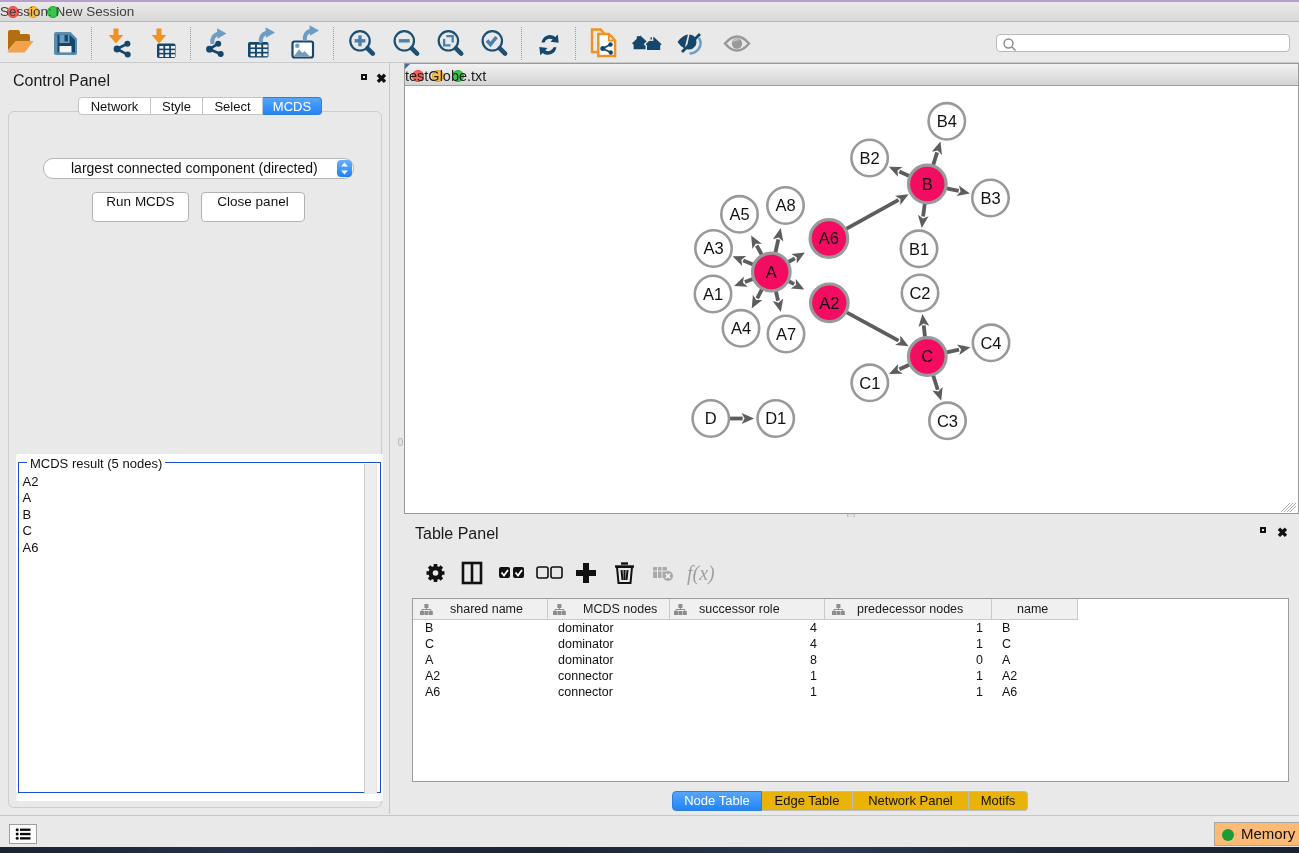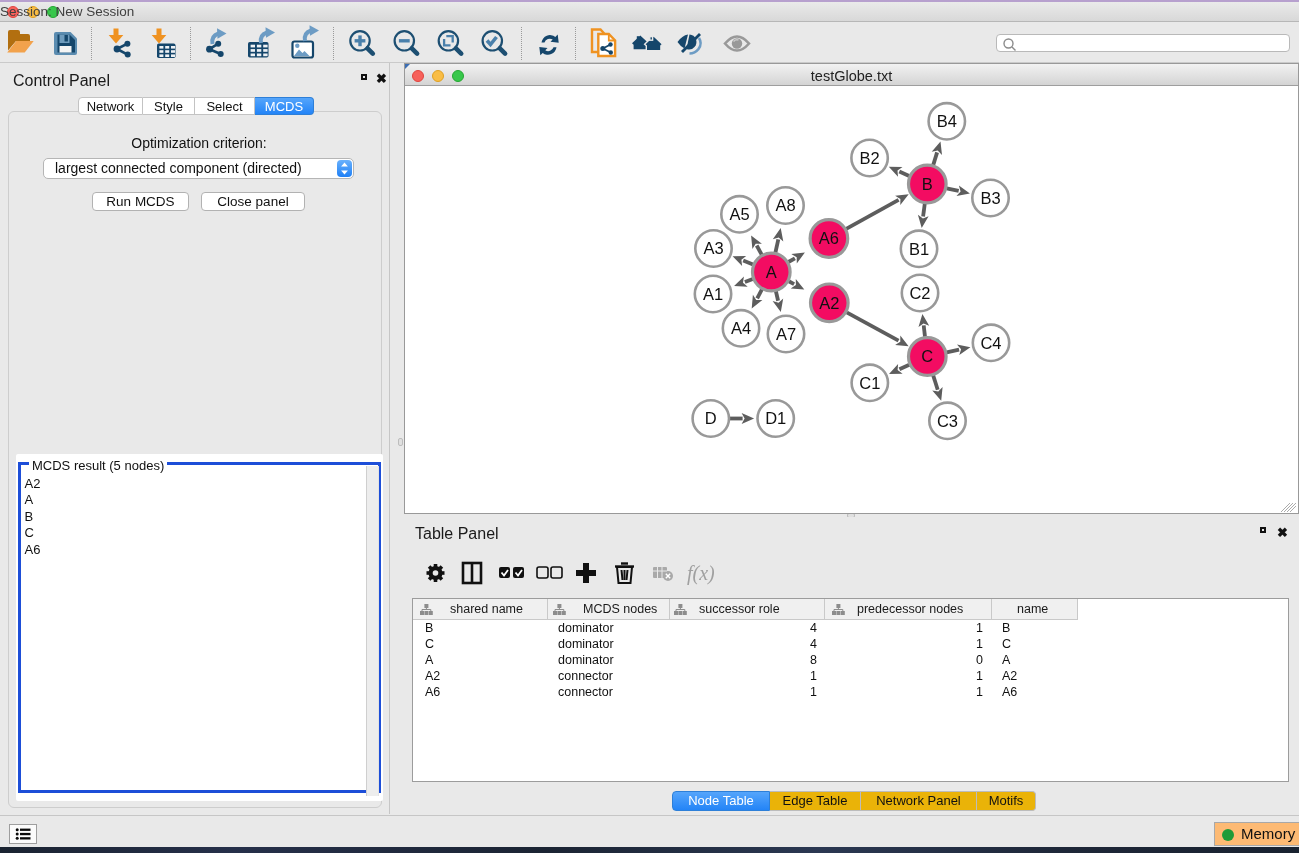--- a/index.html
+++ b/index.html
@@ -21,43 +21,43 @@
 .sqico{position:absolute;width:6px;height:6px;border:2px solid #111}
 .xico{position:absolute;font-size:13px;color:#111;font-weight:bold;line-height:10px}
 
 #cptabs{position:absolute;left:78px;top:34px;height:18px;display:flex}
 #cptabs .tab{height:18px;border:1px solid #c3c3c3;border-left:none;background:#fff;font-size:13px;color:#111;text-align:center;line-height:17px}
 #cptabs .tab:first-child{border-left:1px solid #c3c3c3;border-radius:4px 0 0 4px}
 #cptabs .tab.sel{background:linear-gradient(#55a5fb,#2384f7);color:#fff;border-color:#2d7fd8;border-radius:0 4px 4px 0}
 #cpbox{position:absolute;left:8px;top:48px;width:374px;height:697px;border:1px solid #cdcdcd;border-radius:6px}
 
 #optlabel{position:absolute;left:9px;top:71.5px;width:380px;text-align:center;font-size:14px;color:#111}
-#dropdown{position:absolute;left:43px;top:95px;width:311px;height:21px;background:#fff;border:1px solid #b5b5b5;border-radius:5px;font-size:14px;color:#111;line-height:19.5px;padding-left:11px}
+#dropdown{position:absolute;left:43px;top:95px;width:311px;height:21px;background:#fff;border:1px solid #b5b5b5;border-radius:10px;font-size:14px;color:#111;line-height:19.5px;padding-left:27px}
 #ddcap{position:absolute;right:1px;top:1px;width:15px;height:17px;border-radius:4px;background:linear-gradient(#6ab1fc,#1e80f6)}
-.btn{position:absolute;height:19px;background:#fff;border:1px solid #b2b2b2;border-radius:4px;font-size:13.5px;color:#111;text-align:center;line-height:17px}
+.btn{position:absolute;height:30px;background:#fff;border:1px solid #b2b2b2;border-radius:4px;font-size:13.5px;color:#111;text-align:center;line-height:17px}
 
 #results{position:absolute;left:16px;top:391px;width:367px;height:347px;background:#fff;border-radius:2px}
-#fieldset{position:absolute;left:2px;top:8px;width:363px;height:331px;border:3px solid #1d4ed8}
+#fieldset{position:absolute;left:2px;top:8px;width:363px;height:331px;border:1px solid #1d4ed8}
 #fslegend{position:absolute;left:8px;top:-7px;background:#fff;font-size:13px;color:#111;padding:0 3px}
 #fslist{position:absolute;left:3.5px;top:11px;font-size:13px;color:#111;line-height:16.4px}
 #fsscroll{position:absolute;left:345px;top:1px;width:13px;height:330px;background:#ededed;border-left:1px solid #cfcfcf;border-right:1px solid #e3e3e3}
 
 #statusline{position:absolute;left:0;top:815px;width:1299px;height:1px;background:#c6c6c6}
 #statusbar{position:absolute;left:0;top:816px;width:1299px;height:31px;background:#e9e9e9}
 #darkstrip{position:absolute;left:0;top:847px;width:1299px;height:6px;background:linear-gradient(90deg,#1a2331,#26304a 18%,#1b2433 42%,#2b3852 63%,#1e2738 82%,#192230)}
 #listbtn{position:absolute;left:9px;top:8px;width:28px;height:20px;background:#fbfbfb;border:1px solid #9e9e9e}
 #membtn{position:absolute;left:1214px;top:6px;width:93px;height:24px;background:#fdba74;border:1px solid #a8a8a8;font-size:15px;color:#111;line-height:22px;padding-left:26px}
 #memdot{position:absolute;left:7px;top:5.5px;width:12px;height:12px;border-radius:50%;background:#1d9b38}
 
 #netwin{position:absolute;left:404px;top:63px;width:895px;height:451px;border:1px solid #999;background:#fff}
 #nwtitle{position:absolute;left:0;top:0;width:892px;height:22px;background:linear-gradient(#f2f2f2,#d4d4d4);border-bottom:1px solid #9e9e9e}
 #nwtitle .t1{left:7px;background:#f7615b;border:1px solid #e0443e}
 #nwtitle .t2{left:27px;background:#f9bd45;border:1px solid #dfa023}
 #nwtitle .t3{left:47px;background:#38c74b;border:1px solid #24a732}
-#nwname{position:absolute;top:3.5px;width:100%;text-align:center;font-size:14.5px;color:#222}
+#nwname{position:absolute;top:3.5px;width:100%;font-size:14.5px;color:#222}
 #bluecorner{position:absolute;left:0;top:0;width:0;height:0;border-top:5px solid #3c6eb4;border-right:5px solid transparent}
 
 #tpanel{position:absolute;left:391px;top:517px;width:908px;height:297px;background:#e9e9e9}
 #ttable{position:absolute;left:21px;top:81px;width:877px;height:184px;background:#fff;border:1px solid #9c9c9c}
 .thead{position:absolute;left:0;top:0;height:21px;background:#f0f0f0;border-bottom:1px solid #c9c9c9;font-size:12.5px;color:#1a1a1a}
 .trow{position:absolute;font-size:12.5px;color:#111}
 
 #btabs{position:absolute;left:281px;top:274px;height:20px;display:flex}
 #btabs .tab{height:20px;border:1px solid #bcbcbc;border-left:none;background:#eab308;font-size:13px;color:#111;line-height:18px;text-align:center}
 #btabs .tab.sel{background:linear-gradient(#55a5fb,#2384f7);color:#fff;border-color:#2d7fd8;border-radius:4px 0 0 4px;border-left:1px solid #2d7fd8}
@@ -211,26 +211,25 @@
         <line x1="10" y1="10" x2="13.5" y2="13.5" stroke="#8b8b8b" stroke-width="1.4"></line>
       </svg>
     </div>
 </div>
 <div id="cpanel">
   <div class="ptitle" style="position:absolute;left:13px;top:8.5px">Control Panel</div>
   <div class="sqico" style="left:361px;top:11px"></div>
   <div class="xico" style="left:376px;top:11px">✖</div>
   <div id="cpbox"></div>
   <div id="cptabs">
-    <div class="tab" style="width:65px">Network</div>
+    <div class="tab" style="width:73px">Network</div>
       <div class="tab" style="width:52px">Style</div>
       <div class="tab" style="width:60px">Select</div>
       <div class="tab sel" style="width:59px">MCDS</div>
   </div>
-  <div id="optlabel">Optimization criterion:</div>
   <div id="dropdown">largest connected component (directed)
     <div id="ddcap"><svg width="15" height="17">
           <path d="M7.5,2.5 l3.4,4 h-6.8 z" fill="#fff"></path>
           <path d="M7.5,14.5 l3.4,-4 h-6.8 z" fill="#fff"></path>
         </svg></div>
   </div>
   <div class="btn" style="left:92px;top:129px;width:97px">Run MCDS</div>
   <div class="btn" style="left:201px;top:129px;width:104px">Close panel</div>
   <div id="results">
     <div id="fieldset">
@@ -474,21 +473,21 @@
       </div>
     <div class="trow" style="left:0;top:86px;width:660px;height:16px">
         <span style="position:absolute;left:12px">A6</span>
         <span style="position:absolute;left:145px">connector</span>
         <span style="position:absolute;left:397px">1</span>
         <span style="position:absolute;left:563px">1</span>
         <span style="position:absolute;left:589px">A6</span>
       </div>
   </div>
   <div id="btabs">
-    <div class="tab sel" style="width:98px">Node Table</div>
+    <div class="tab sel" style="width:90px">Node Table</div>
       <div class="tab" style="width:91px">Edge Table</div>
       <div class="tab" style="width:116px">Network Panel</div>
       <div class="tab" style="width:59px">Motifs</div>
   </div>
 </div>
 <div id="statusline"></div>
 <div id="statusbar">
   <div id="listbtn">
       <svg width="26" height="18" style="position:absolute;left:0;top:0">
         <g fill="#0a0a0a">

